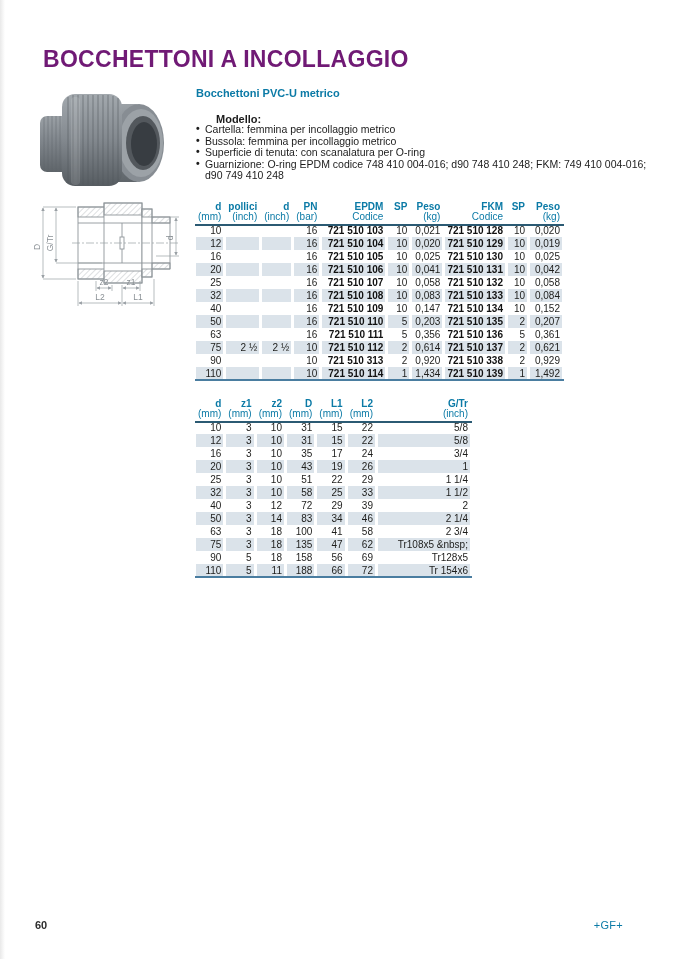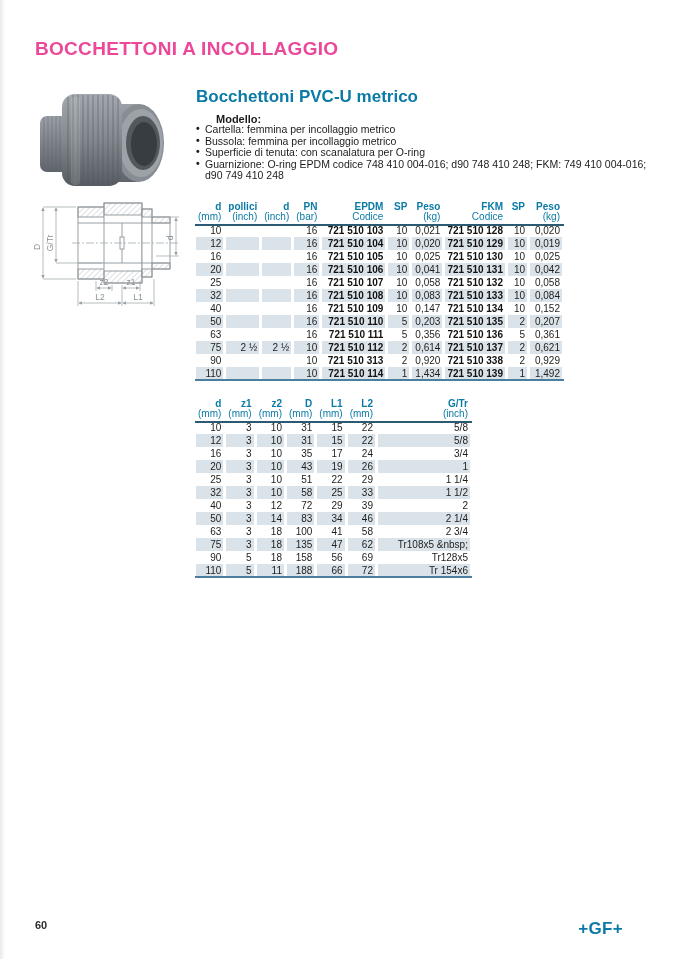--- a/index.html
+++ b/index.html
@@ -2,26 +2,26 @@
 <html><head>
 <meta charset="utf-8">
 <style>
   html,body{margin:0;padding:0;background:#ffffff;}
   .page{
     position:relative;width:678px;height:959px;background:#ffffff;overflow:hidden;
     font-family:"Liberation Sans","DejaVu Sans",sans-serif;color:#1c1c1c;
   }
   .left-edge{position:absolute;left:0;top:0;width:5px;height:100%;
     background:linear-gradient(to right,#e9e9e9,rgba(255,255,255,0));}
-  .title{position:absolute;left:35px;top:38px;margin:0;
-    font-size:19px;font-weight:700;color:#ec4899;letter-spacing:.3px;}
+  .title{position:absolute;left:35px;top:38px;margin:8px;
+    font-size:23px;font-weight:700;color:#701a75;letter-spacing:.3px;}
   .photo{position:absolute;left:38px;top:86px;width:128px;height:108px;}
   .drawing{position:absolute;left:30px;top:193px;width:160px;height:138px;}
   .subtitle{position:absolute;left:196px;top:87px;margin:0;
-    font-size:17px;font-weight:700;color:#0b7aa6;}
+    font-size:11px;font-weight:700;color:#0b7aa6;}
   .model-heading{position:absolute;left:196px;top:113px;font-size:11px;font-weight:700;padding-left:20px;}
   .bullets{position:absolute;left:196px;top:124px;width:452px;margin:0;padding:0;
     list-style:none;font-size:10.5px;line-height:11.5px;color:#1c1c1c;}
   .bullets li{position:relative;padding-left:9px;margin:0;}
   .bullets li::before{content:"\2022";position:absolute;left:0;top:-1px;font-weight:700;}
   .tablewrap{position:absolute;left:193px;}
   .t1{top:199px;}
   .t2{top:396px;}
   table{border-collapse:separate;border-spacing:3px 0;table-layout:fixed;
     font-size:10px;color:#1d1d1b;}
@@ -29,21 +29,21 @@
   th .lbl{font-size:10px;font-weight:700;line-height:11px;white-space:nowrap;}
   th .unit{font-size:10px;font-weight:400;line-height:10px;height:10px;white-space:nowrap;}
   th .unit.code{font-size:10px;font-weight:400;}
   td{height:13px;line-height:13px;padding:0 2px;text-align:right;white-space:nowrap;overflow:hidden;}
   tbody tr:nth-child(even) td{background:#dbe3ea;}
   td.bold{font-weight:700;color:#111;}
   .rule{position:absolute;left:2px;right:1px;}
   .rule-head{top:25px;height:2px;background:#2b5a73;}
   .rule-bottom{bottom:-1px;height:2.5px;background:#4a7da0;}
   .page-number{position:absolute;left:35px;top:919px;font-size:11px;font-weight:700;color:#2e2e2e;}
-  .gf-logo{position:absolute;right:55px;top:919px;font-size:17px;font-weight:700;color:#0b7aa6;letter-spacing:.3px;}
+  .gf-logo{position:absolute;right:55px;top:919px;font-size:11px;font-weight:400;color:#0b7aa6;letter-spacing:.3px;}
   .dim-label{font-size:8.5px;fill:#8a9095;font-family:"Liberation Sans","DejaVu Sans",sans-serif;}
 </style>
 </head>
 <body>
 
 <div class="page">
   <div class="left-edge"></div>
 
   <h1 class="title">BOCCHETTONI A INCOLLAGGIO</h1>
 

